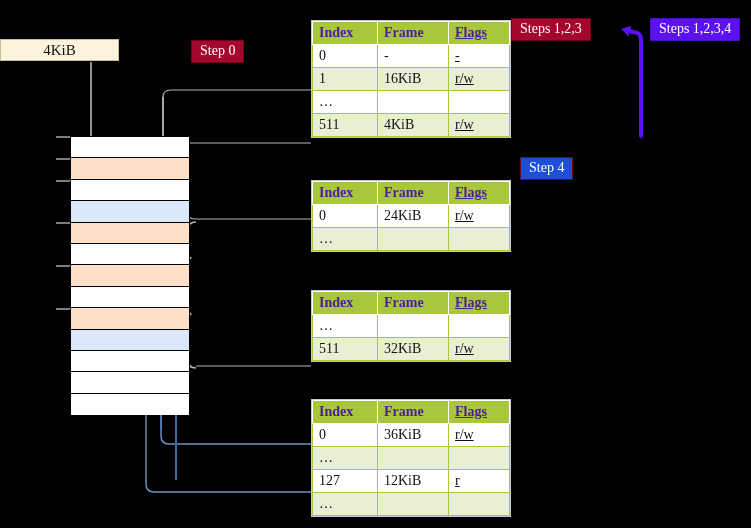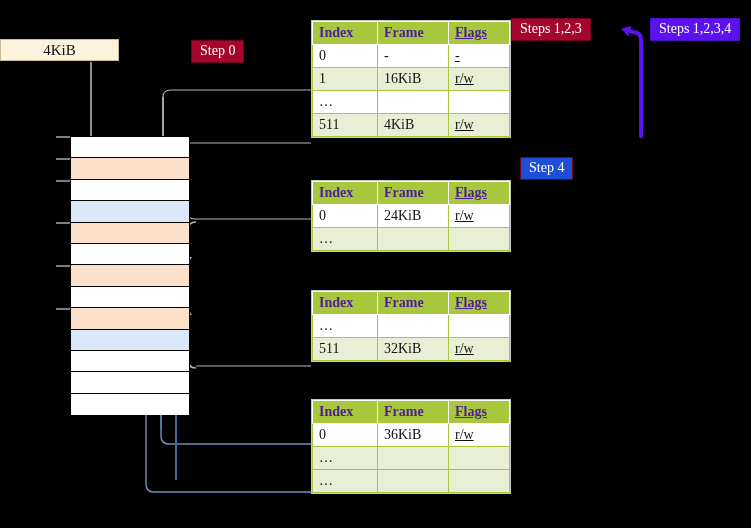--- a/index.html
+++ b/index.html
@@ -247,20 +247,25 @@
           <tr class="norm">
             <td class="cw-index">0</td>
             <td class="cw-frame">36KiB</td>
             <td class="cw-flags">r/w</td>
           </tr>
           <tr class="alt">
             <td class="cw-index">…</td>
             <td class="cw-frame"></td>
             <td class="cw-flags"></td>
           </tr>
+          <tr class="norm">
+            <td class="cw-index">127</td>
+            <td class="cw-frame">12KiB</td>
+            <td class="cw-flags">r</td>
+          </tr>
           <tr class="alt">
             <td class="cw-index">…</td>
             <td class="cw-frame"></td>
             <td class="cw-flags"></td>
           </tr>
         </tbody>
       </table>
     </div>
   </div>
 

